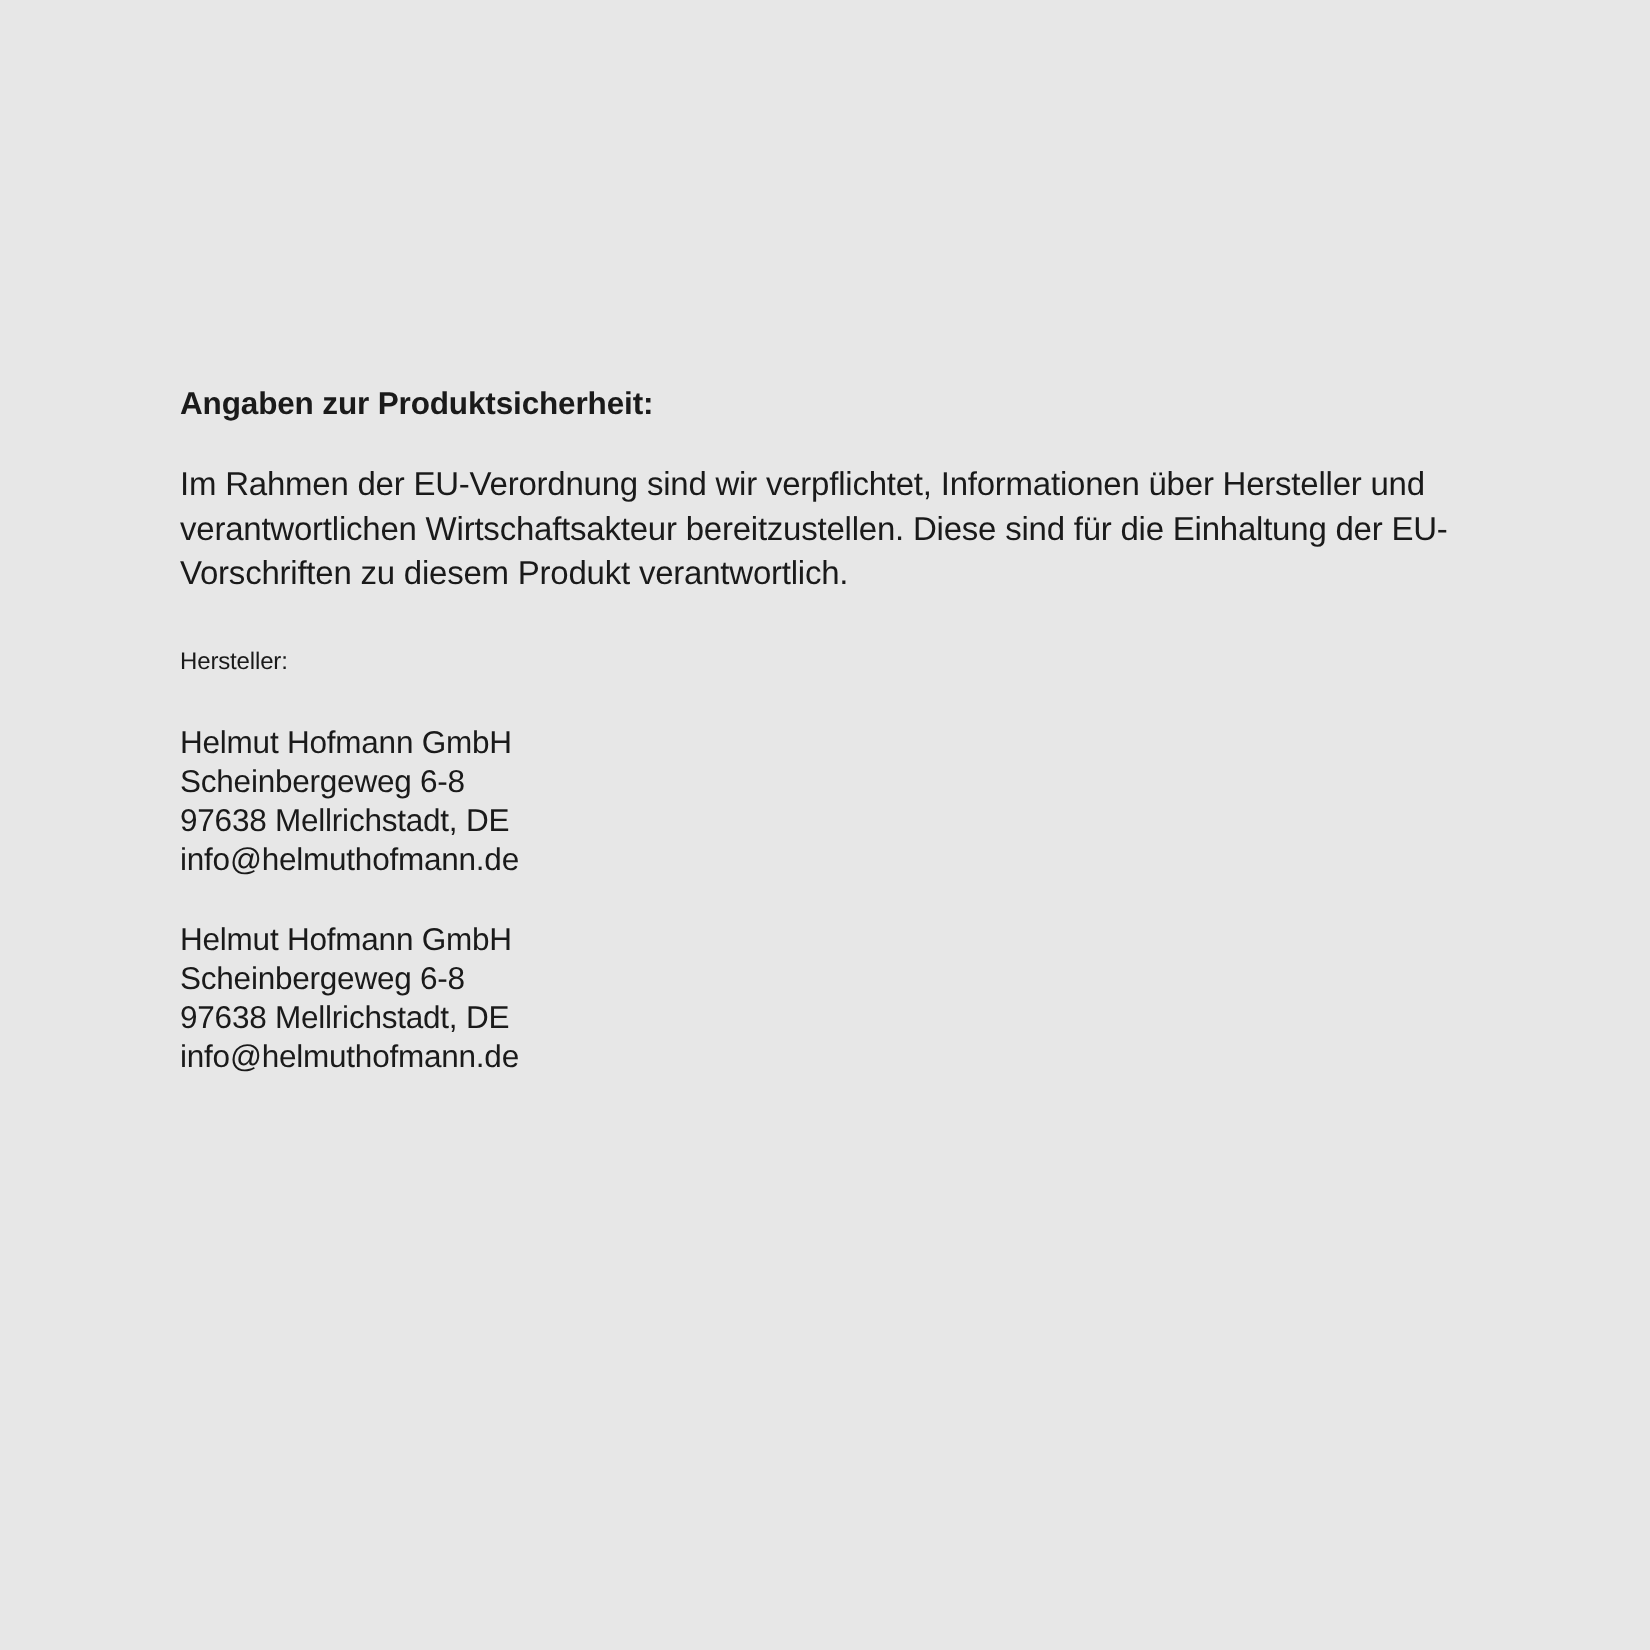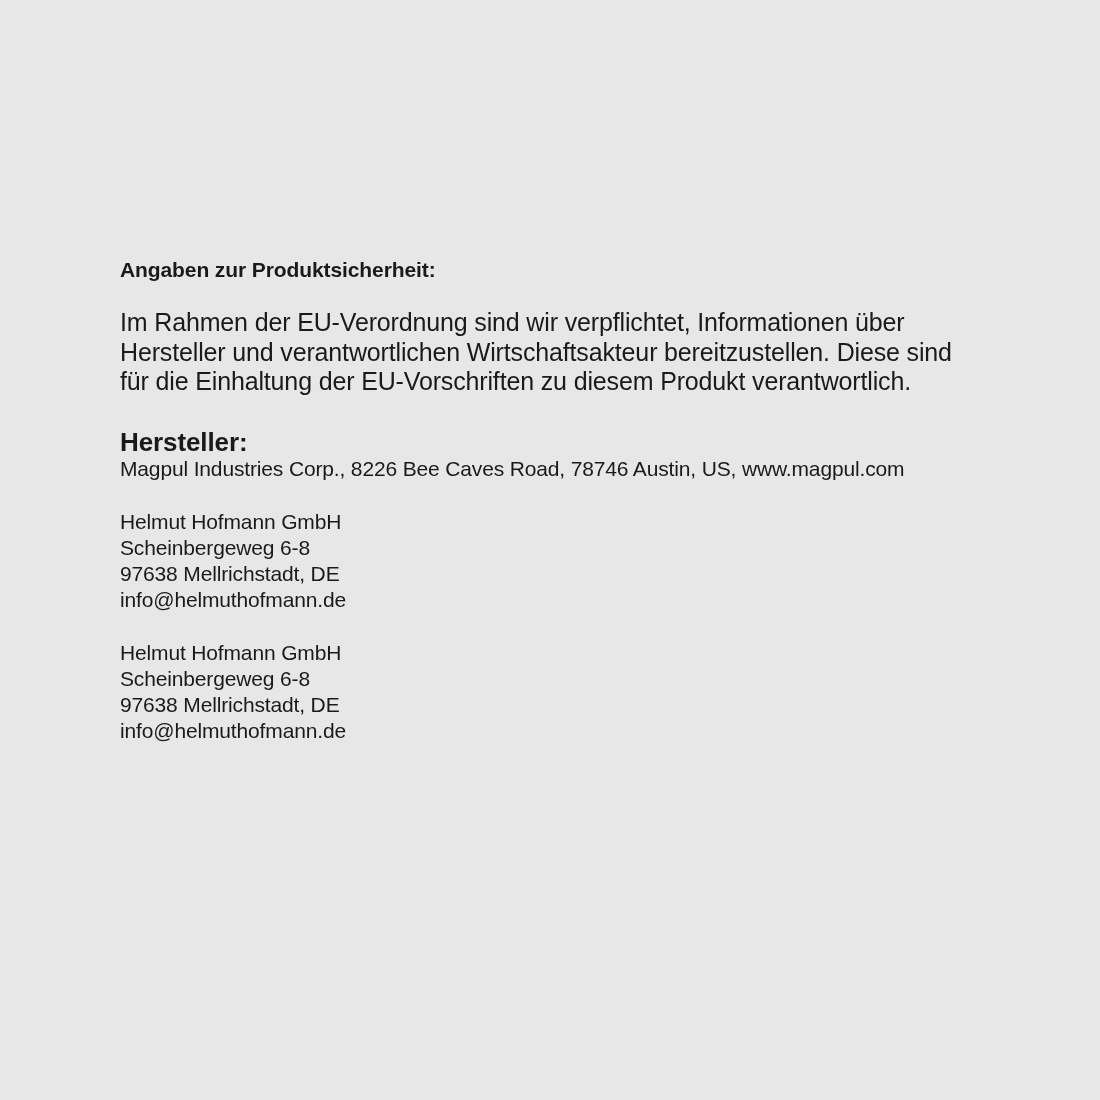--- a/index.html
+++ b/index.html
@@ -27,32 +27,32 @@
     width: 860px;
   }
   .heading {
     font-size: 21px;
     font-weight: bold;
     letter-spacing: -0.1px;
     line-height: 28px;
     margin: 0;
   }
   .para {
-    font-size: 25px;
+    font-size: 22px;
     line-height: 29.5px;
     letter-spacing: -0.15px;
     margin: 0;
     max-width: 850px;
   }
   .block {
     margin: 0;
   }
   .block .label {
-    font-size: 26px;
-    font-weight: bold;
+    font-size: 16px;
+    font-weight: normal;
     letter-spacing: -0.1px;
     line-height: 28px;
     display: block;
   }
   .block .line {
     font-size: 21px;
     line-height: 26px;
     letter-spacing: -0.15px;
     display: block;
   }
@@ -69,21 +69,20 @@
     <h1 class="heading">Angaben zur Produktsicherheit:</h1>
 
     <div class="gap-intro"></div>
 
     <p class="para">Im Rahmen der EU-Verordnung sind wir verpflichtet, Informationen über Hersteller und verantwortlichen Wirtschaftsakteur bereitzustellen. Diese sind für die Einhaltung der EU-Vorschriften zu diesem Produkt verantwortlich.</p>
 
     <div class="gap-section"></div>
 
     <div class="block">
       <span class="label">Hersteller:</span>
-      <span class="line">Magpul Industries Corp., 8226 Bee Caves Road, 78746 Austin, US, www.magpul.com</span>
     </div>
 
     <div class="gap-section-sm"></div>
 
     <div class="block">
       <span class="line">Helmut Hofmann GmbH</span>
       <span class="line">Scheinbergeweg 6-8</span>
       <span class="line">97638 Mellrichstadt, DE</span>
       <span class="line">info@helmuthofmann.de</span>
     </div>

